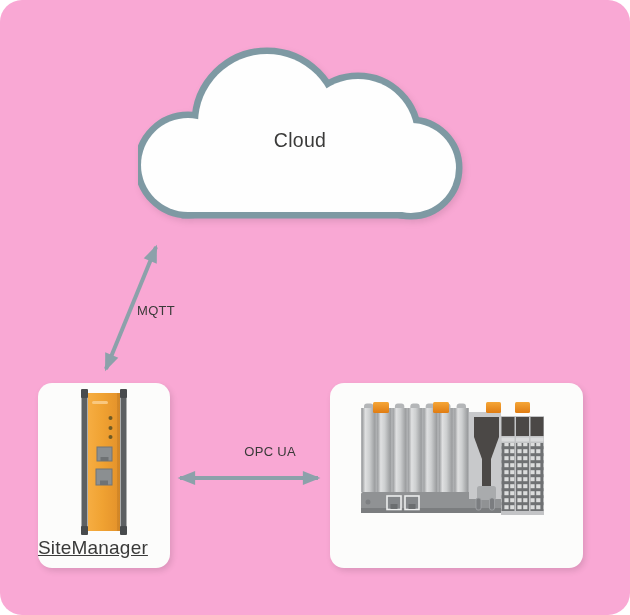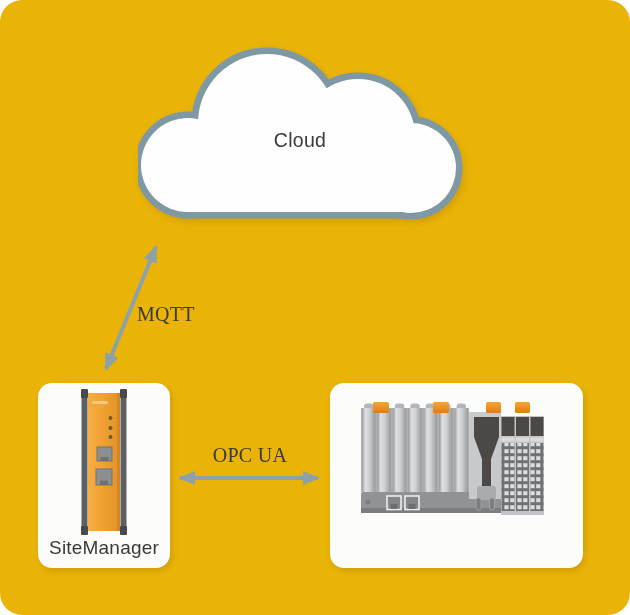--- a/index.html
+++ b/index.html
@@ -1,37 +1,37 @@
 <!DOCTYPE html>
 <html><head>
 <meta charset="utf-8">
 <style>
   html,body { margin:0; padding:0; background:#ffffff; }
   .canvas {
     position:relative; width:630px; height:615px;
-    background:#eab308; border-radius:22px; overflow:hidden;
+    background:#f9a8d4; border-radius:22px; overflow:hidden;
     font-family:"Liberation Sans","DejaVu Sans",sans-serif;
   }
   .cloud-svg { position:absolute; left:138px; top:41px;
     filter:drop-shadow(2px 3px 3px rgba(0,0,0,0.10)); }
   .arrows-svg { position:absolute; left:0; top:0; pointer-events:none; }
   .edge-label {
-    position:absolute; font-size:20px; color:#3a3a39; letter-spacing:0.3px;font-family:Liberation Serif, serif;
+    position:absolute; font-size:13px; color:#3a3a39; letter-spacing:0.3px;
   }
   .edge-label.mqtt { left:137px; top:303px; }
-  .edge-label.opcua { left:204px; top:444px; width:92px; text-align:center; }
+  .edge-label.opcua { left:204px; top:444px; width:92px; text-align:right; }
   .node-card {
     position:absolute; background:#fcfcfb; border-radius:14px;
     box-shadow:2px 3px 6px rgba(0,0,0,0.12);
   }
   .node-card.sitemanager { left:38px; top:383px; width:132px; height:185px; }
   .node-card.steuerung  { left:330px; top:383px; width:253px; height:185px; }
   .node-label {
-    position:absolute; left:0; right:0; bottom:9px; text-align:center;
-    font-size:19px; color:#3a3a39; letter-spacing:0.2px;
+    position:absolute; left:0; right:0; bottom:9px; 
+    font-size:19px; color:#3a3a39; letter-spacing:0.2px;text-decoration:underline;
   }
   .device-svg { position:absolute; left:43px; top:6px; }
   .plc-svg { position:absolute; left:30px; top:16px; }
   svg text { font-family:"Liberation Sans","DejaVu Sans",sans-serif; }
 </style>
 </head>
 <body>
 
 <div class="canvas">
 

